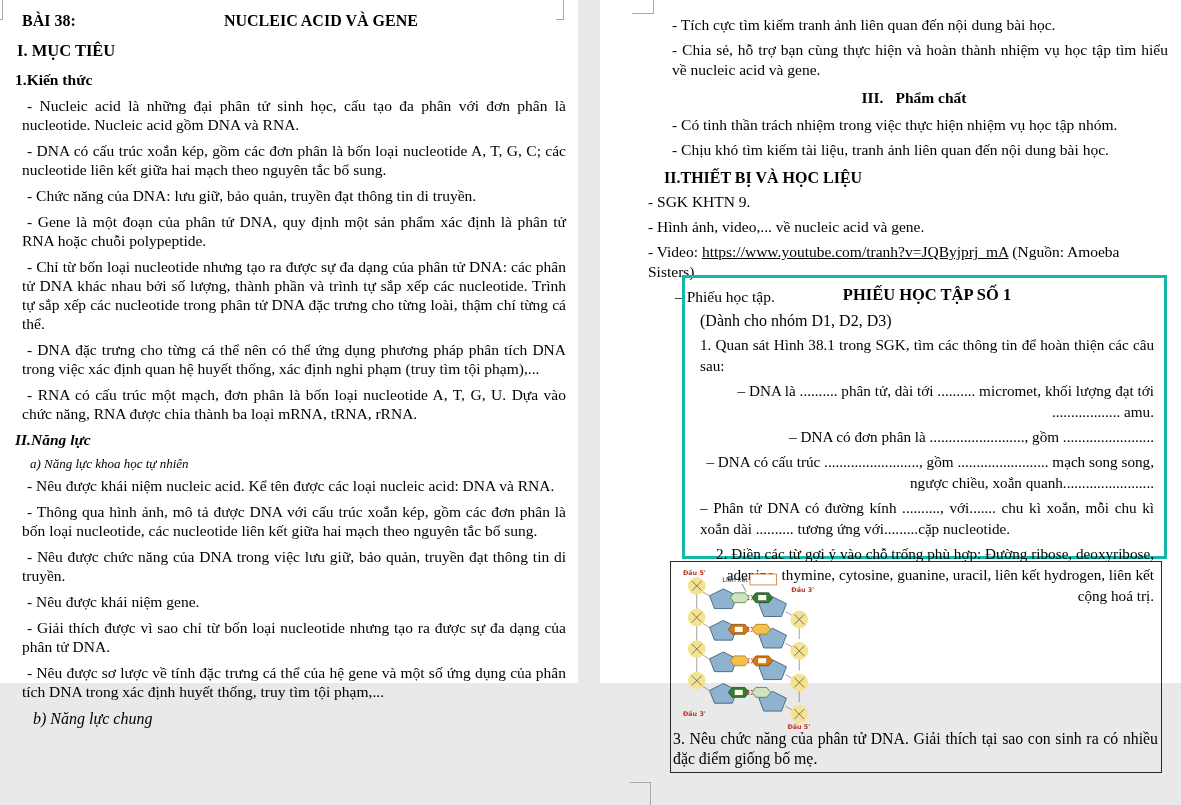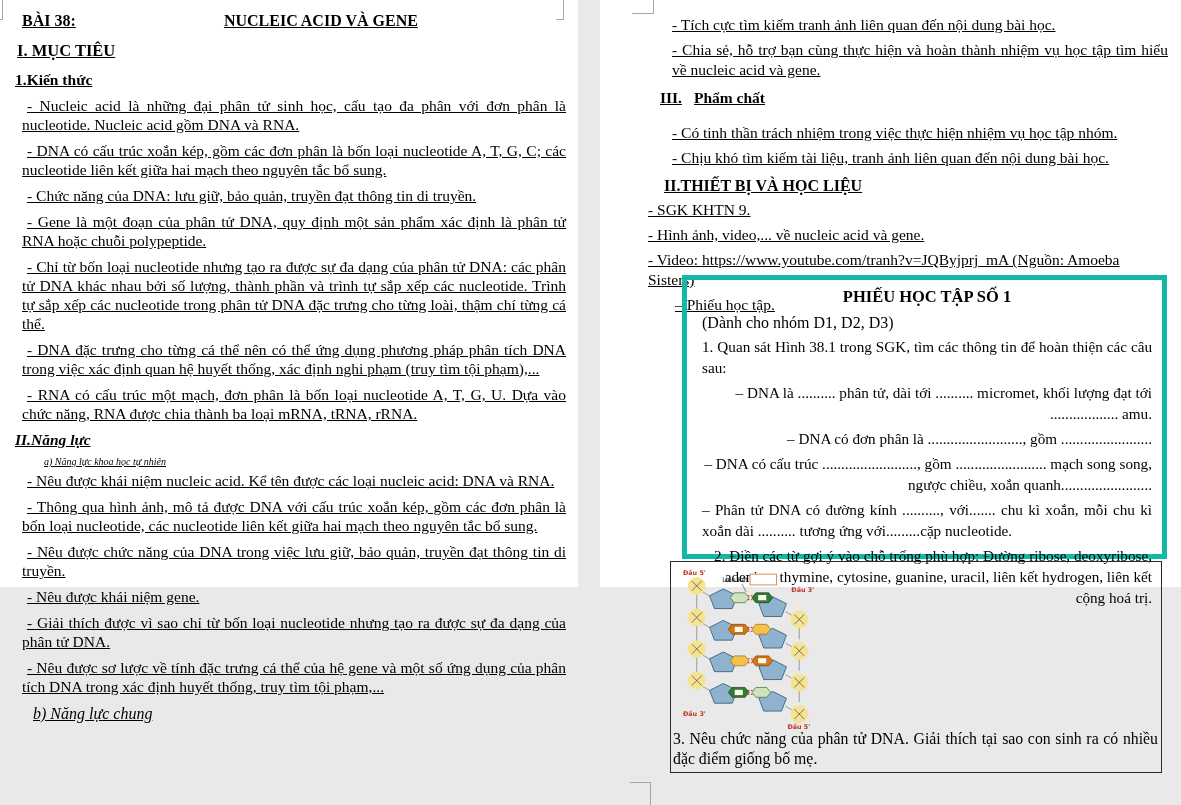--- a/index.html
+++ b/index.html
@@ -2,52 +2,52 @@
 <html><head>
 <meta charset="utf-8">
 <style>
   html,body{margin:0;padding:0;}
   body{
     width:1181px;height:805px;overflow:hidden;position:relative;
     background:#e9e9e9;
     font-family:"Liberation Serif","DejaVu Serif",serif;
     color:#000;
   }
-  .page{position:absolute;top:0;background:#ffffff;height:587px;text-decoration:underline;}
+  .page{position:absolute;top:0;background:#ffffff;height:683px;}
   #page-left{left:0;width:578px;}
   #page-right{left:600px;width:581px;}
 
   
   .mark{position:absolute;background:#a8a8a8;}
 
   
   .lp-inner{padding:12px 12px 0 15px;}
   .doc-header{display:flex;align-items:baseline;margin-left:7px;}
   .lesson-label{font-weight:bold;font-size:16px;}
   .doc-title{flex:1;text-align:center;font-weight:bold;font-size:16px;}
   .h-sec{font-weight:bold;font-size:16.5px;margin:11px 0 0 2px;}
   .h-sub{font-weight:bold;font-size:15.5px;margin:10px 0 0 0;}
   .h-sub2{font-weight:bold;font-style:italic;font-size:15.5px;margin:8px 0 0 0;}
-  .h-it{font-style:italic;font-size:10px;margin:7px 0 0 29px;}
+  .h-it{font-style:italic;font-size:13px;margin:7px 0 0 15px;}
   .h-it2{font-style:italic;font-size:16px;margin:9px 0 0 18px;}
   .para{font-size:15.5px;line-height:19px;text-align:justify;margin:7px 0 0 7px;text-indent:5px;}
   .para.tight{margin-top:4px;}
 
   
   .rp-inner{padding:10px 13px 0 48px;position:relative;}
   .r-item{font-size:15.5px;line-height:20px;text-align:justify;margin:5px 0 0 24px;}
-  .r-head{font-weight:bold;font-size:15.5px;margin:9px 0 16px 12px;}
+  .r-head{font-weight:bold;font-size:15.5px;margin:9px 0 8px 12px;text-align:center;}
   .r-head .gap{display:inline-block;width:12px;}
   .r-head-caps{font-weight:bold;font-size:16px;margin:9px 0 0 16px;}
   .r-line{font-size:15.5px;line-height:20px;margin:5px 0 0 0;}
   .r-line.indent{margin-left:27px;}
   .url{text-decoration:underline;}
 
   .wbox{position:absolute;left:82px;top:275px;width:485px;height:284px;
-        border:5px solid #14b8a6;box-sizing:border-box;padding:4px 10px 0 15px;}
+        border:3px solid #14b8a6;box-sizing:border-box;padding:4px 10px 0 15px;}
   .wbox .bt{font-weight:bold;font-size:16.5px;text-align:center;margin:3px 0 0 0;}
   .wbox .bs{font-size:16px;text-align:left;margin:7px 0 0 0;}
   .wbox p{font-size:15.2px;line-height:21px;margin:4px 0 0 0;text-align:right;}
   .wbox p.j{text-align:justify;}
 
   .fbox{position:absolute;left:70px;top:561px;width:492px;height:212px;
         border:1px solid #2b2b2b;box-sizing:border-box;}
   .fbox .q3{position:absolute;left:2px;right:3px;bottom:3px;
         font-size:15.8px;line-height:20px;text-align:justify;}
   .fig{position:absolute;left:8px;top:6px;}

